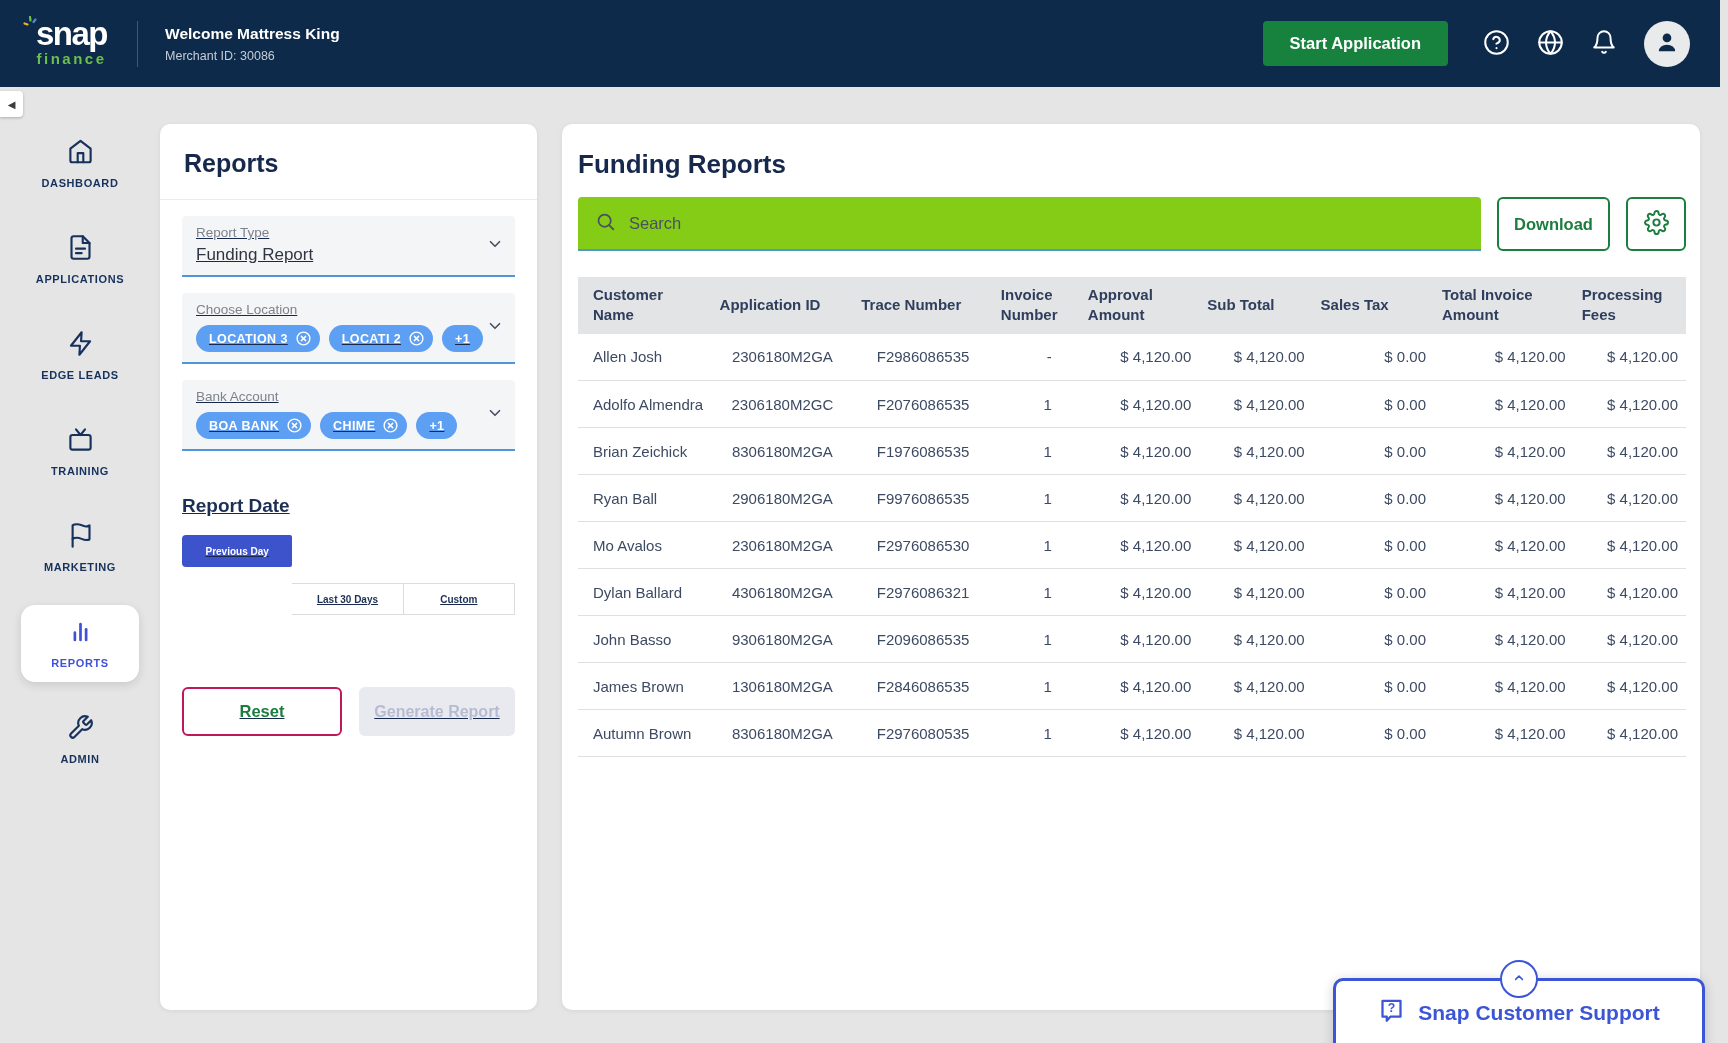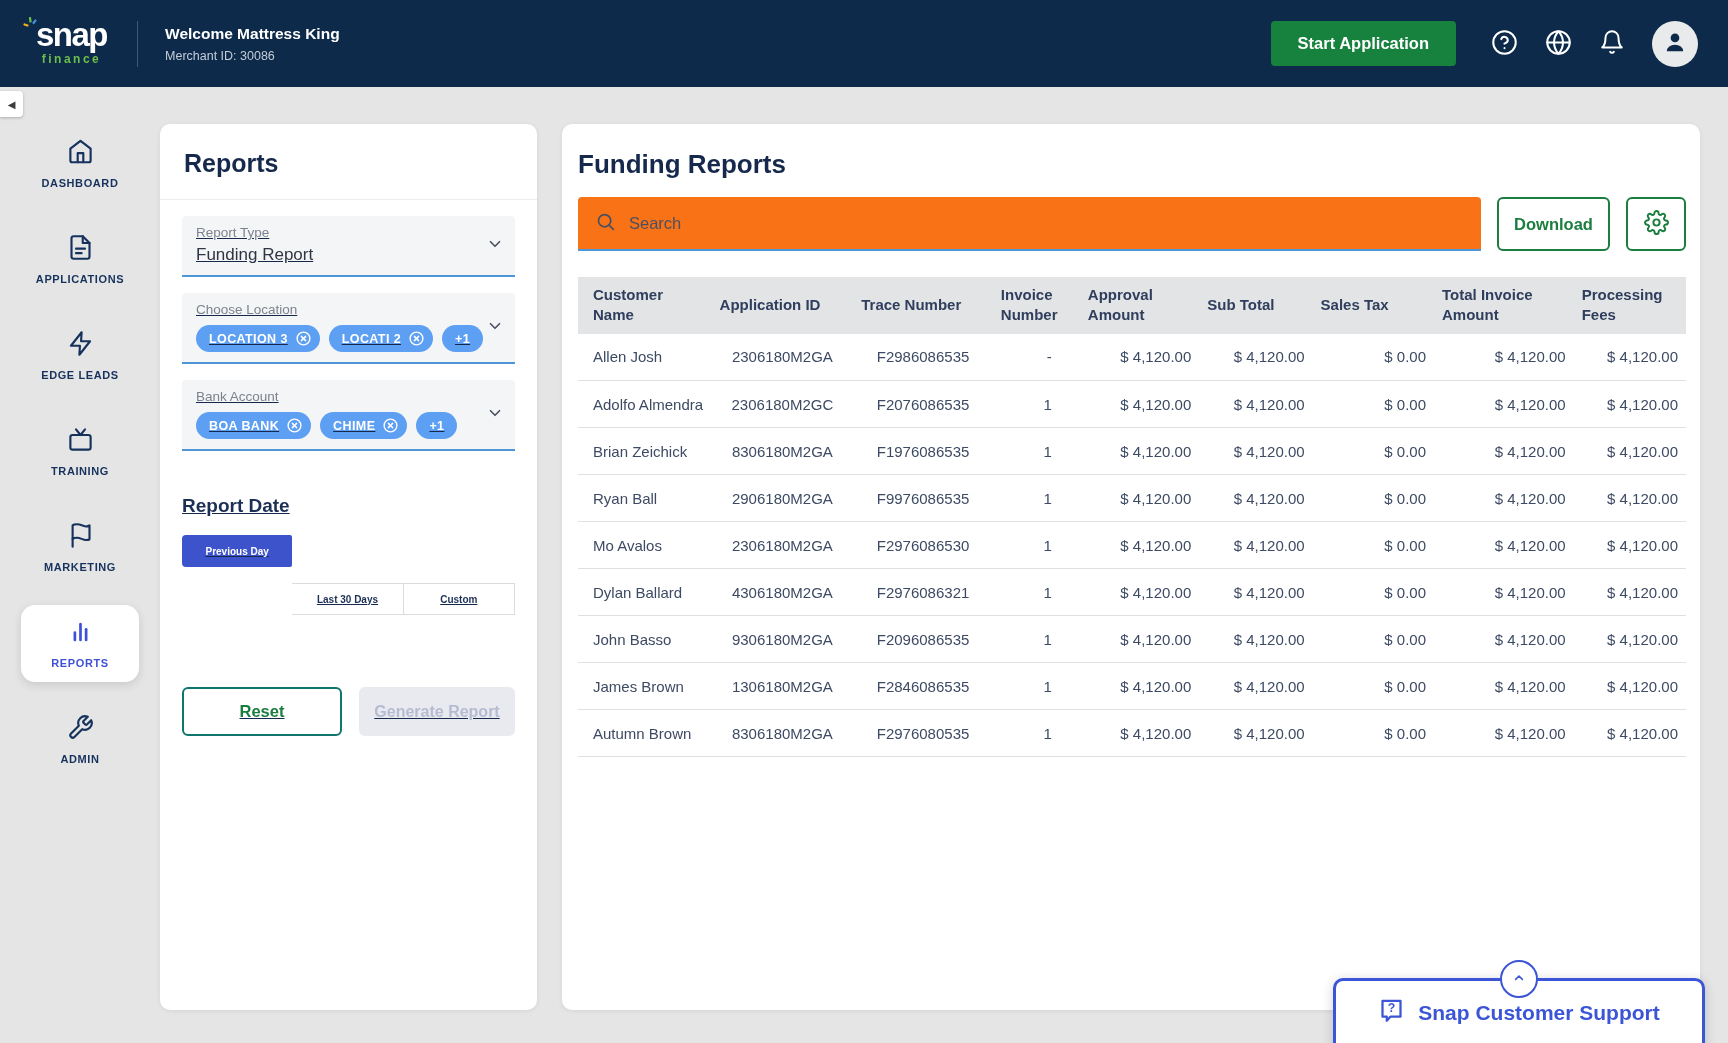--- a/index.html
+++ b/index.html
@@ -8,26 +8,26 @@
     position: relative;
     overflow: hidden;
     background: #e5e5e6;
     font-family: "Liberation Sans", sans-serif;
     color: #16294d;
   }
   button { font-family: "Liberation Sans", sans-serif; cursor: pointer; }
 
   
   .topbar {
-    position:absolute; top:0; left:0; right:0; height:87px;
+    position:absolute; top:0; left:0; right:8px; height:87px;
     background:#0d2a4a; display:flex; align-items:center;
   }
   .logo-wrap { position:relative; display:flex; flex-direction:column; align-items:center; margin-left:36px; }
   .logo-text { color:#fff; font-size:33px; font-weight:700; letter-spacing:-1.5px; line-height:.85; }
-  .logo-sub  { color:#6cbf4b; font-size:12px; font-weight:700; letter-spacing:2.5px; margin-top:2px;text-align:center; }
+  .logo-sub  { color:#6cbf4b; font-size:15px; font-weight:700; letter-spacing:2.5px; margin-top:2px;text-align:center; }
   .logo-sparkle { position:absolute; top:-4px; left:-13px; }
   .topbar-divider { width:1px; height:46px; background:#40576e; margin:0 27px 0 30px; }
   .welcome-title { color:#fff; font-size:15.5px; font-weight:700; }
   .merchant-id { color:#c3cdd8; font-size:12.5px; margin-top:6px; }
   .topbar-right { margin-left:auto; display:flex; align-items:center; margin-right:30px; }
   .btn-start {
     height:45px; padding:0 27px; background:#17813e; border:none; border-radius:4px;
     color:#fff; font-size:16.5px; font-weight:700; margin-right:34px;
   }
   .top-icon-btn { background:none; border:none; width:28px; height:28px; margin-right:26px; display:flex; align-items:center; justify-content:center; }
@@ -86,34 +86,34 @@
   .report-date-heading { margin:44px 0 18px; font-size:19px; font-weight:700; color:#1c2f55; }
   .segmented { display:flex; border-radius:4px; }
   .seg-btn {
     flex:1; height:32px; background:#fff; border:1px solid #dcdcdc;
     font-size:10px; font-weight:700; color:#1c2f55; padding:0 4px;
   }
   .seg-btn + .seg-btn { border-left:none;margin-top:48px; }
   .seg-btn.selected { background:#3d53cb; border:none; color:#fff; border-radius:4px 2px 2px 4px; }
   .actions { display:flex; gap:17px; margin-top:72px; }
   .btn-reset {
-    flex:1; height:49px; background:#fff; border:2px solid #0f766e; border-radius:6px;
+    flex:1; height:49px; background:#fff; border:2px solid #be185d; border-radius:6px;
     color:#1b7d3e; font-size:16.5px; font-weight:700;
   }
   .btn-generate {
     flex:1; height:49px; background:#e9eaef; border:none; border-radius:6px;
     color:#b6bbd2; font-size:16px; font-weight:700; cursor:default;
   }
 
   
   .main-inner { padding:0 14px 0 16px; }
   .main-title { font-size:26px; font-weight:700; color:#16294d; padding-top:25px; }
   .toolbar { display:flex; gap:16px; margin-top:17px; height:54px; }
   .searchbox {
-    flex:1; background:#f97316; border-bottom:2px solid #4f96d8; border-radius:4px 4px 0 0;
+    flex:1; background:#84cc16; border-bottom:2px solid #4f96d8; border-radius:4px 4px 0 0;
     display:flex; align-items:center; padding:0 17px; gap:13px;
   }
   .searchbox input {
     flex:1; border:none; background:transparent; outline:none;
     font-size:16.5px; color:#2f3542; font-family:"Liberation Sans", sans-serif;
   }
   .searchbox input::placeholder { color:#4a5063; opacity:1; }
   .btn-download {
     width:113px; background:#fff; border:2px solid #1b7d3e; border-radius:6px;
     color:#1b7d3e; font-size:16.5px; font-weight:700;

